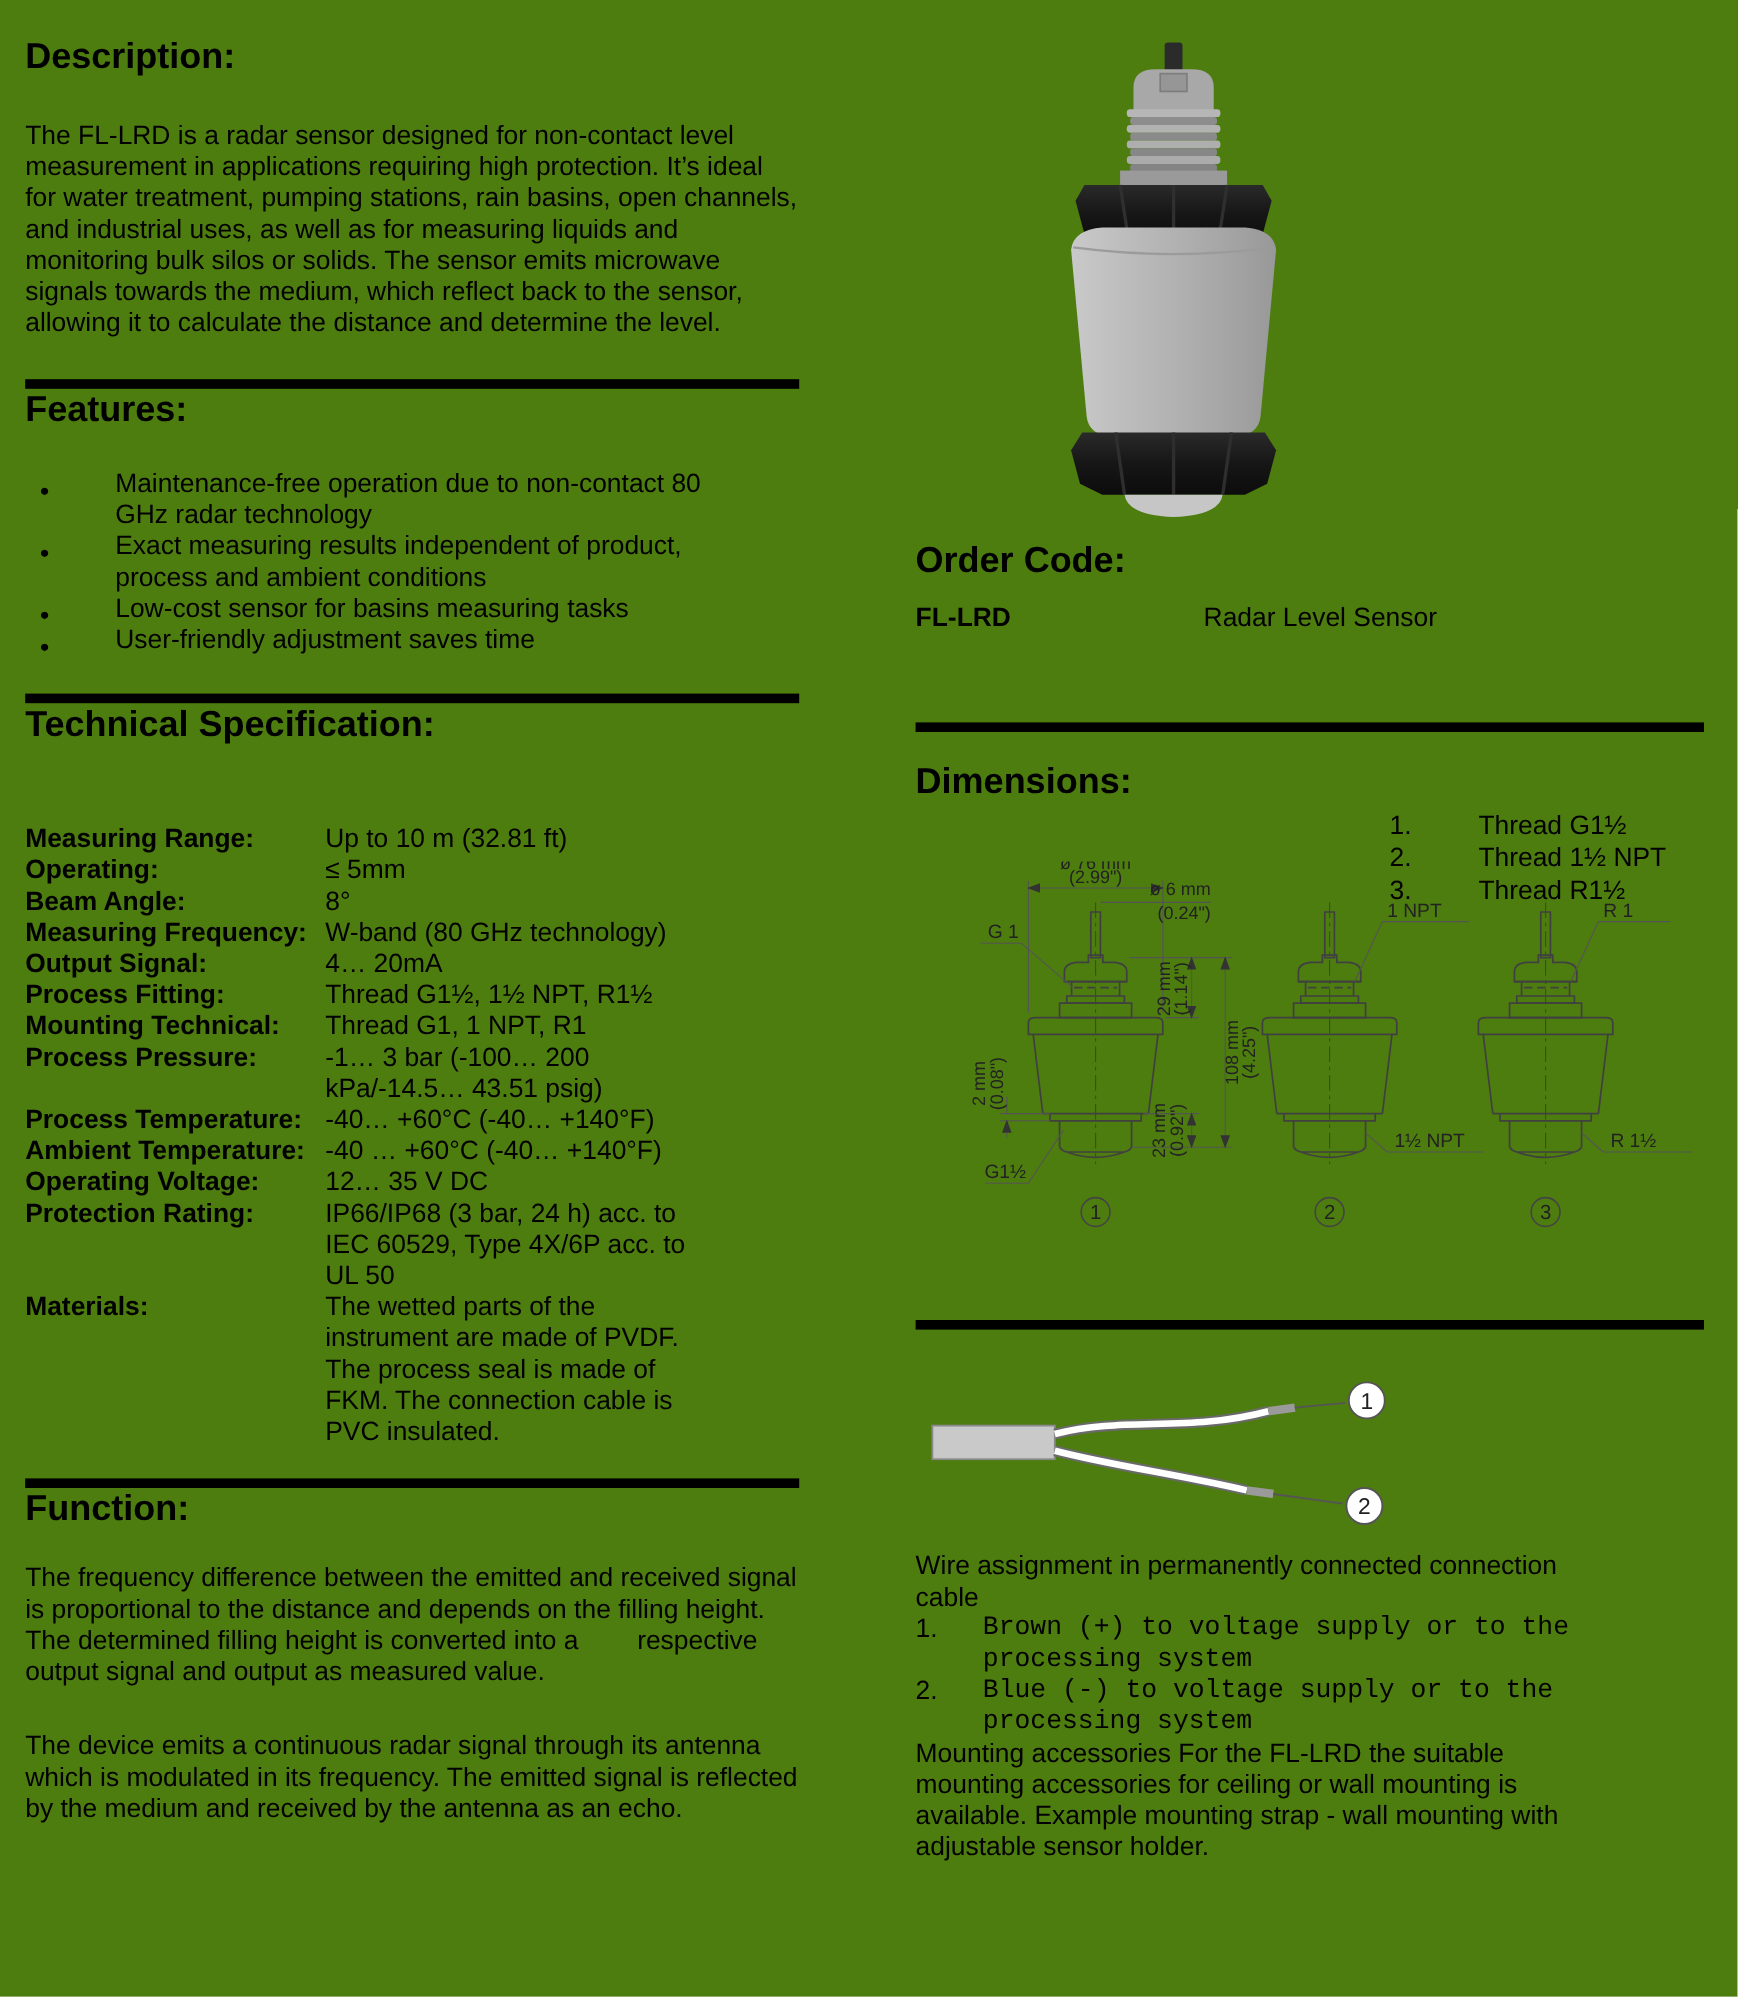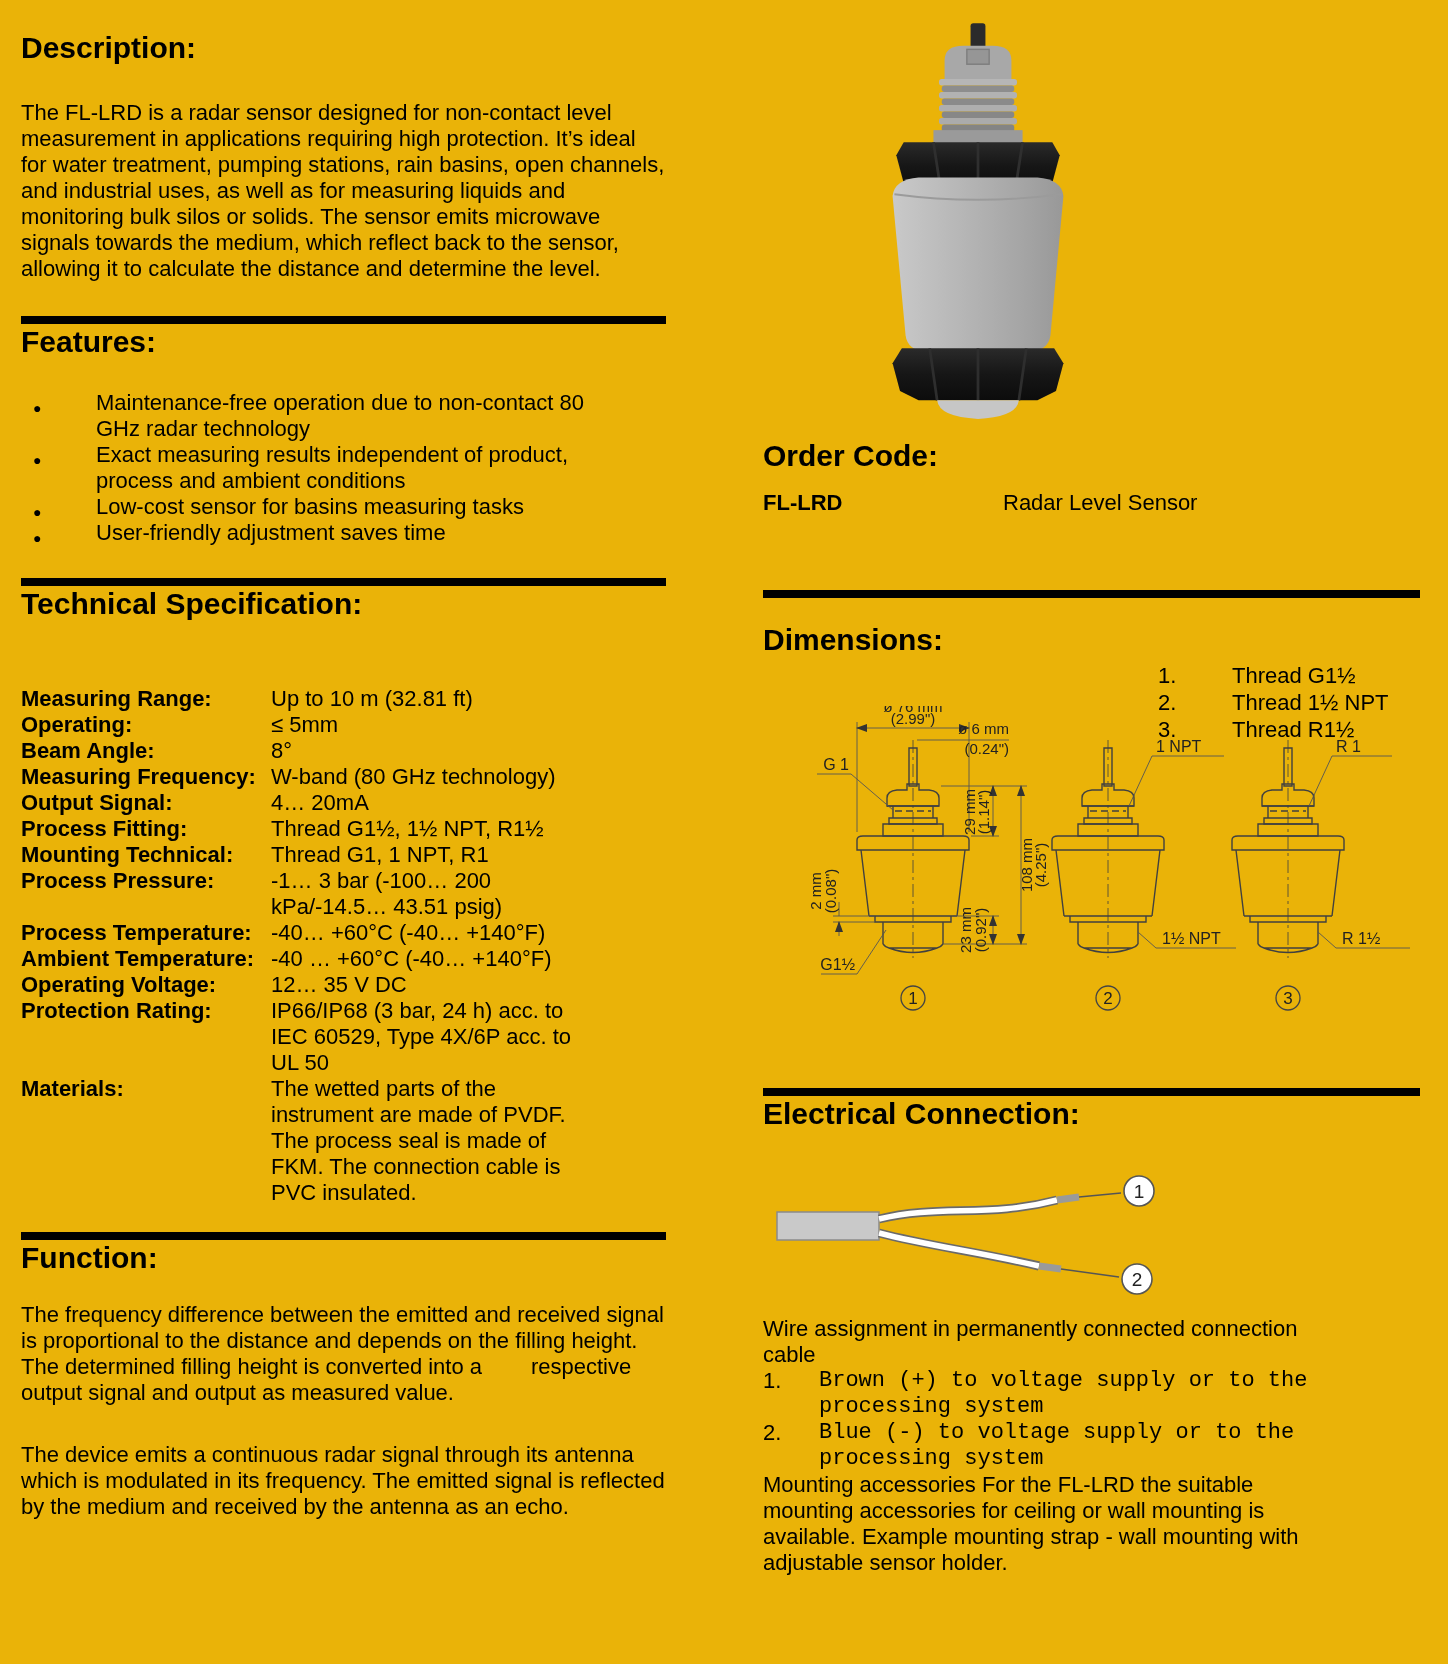--- a/index.html
+++ b/index.html
@@ -1,16 +1,16 @@
 <!DOCTYPE html>
 <html><head>
 <meta charset="utf-8">
 <style>
   html,body{margin:0;padding:0;background:#ffffff;}
-  .page{position:relative;width:1448px;height:1664px;background:#eab308;overflow:hidden;
+  .page{position:relative;width:1448px;height:1664px;background:#4d7c0f;overflow:hidden;
         font-family:"Liberation Sans","DejaVu Sans",sans-serif;color:#000;}
   h2.sec{font-size:30px;line-height:36px;font-weight:bold;margin:0;}
   .rule{height:8px;background:#000;width:100%;}
   .body-txt{font-size:22px;line-height:26px;margin:0;}
   .pre{white-space:pre-wrap;}
 
   .col-left{position:absolute;left:21px;top:0;width:645px;}
   .col-left .t1{margin-top:30px;}
   .desc{margin-top:34px;}
   .rule1{margin-top:34px;}
@@ -23,21 +23,21 @@
   .t3{margin-top:26px;}
   .spec{margin-top:64px;}
   .spec-row{display:flex;align-items:flex-start;}
   .spec-label{width:250px;font-weight:bold;font-size:22px;line-height:26px;flex:none;}
   .spec-value{width:315px;font-size:22px;line-height:26px;}
   .rule3{margin-top:26px;}
   .t4{margin-top:24px;}
   .fn1{margin-top:36px;}
   .fn2{margin-top:26px;}
 
-  .col-right{position:absolute;left:763px;top:4px;width:657px;}
+  .col-right{position:absolute;left:763px;top:16px;width:657px;}
   .photo-wrap{margin-top:4px;margin-left:85px;width:260px;height:430px;}
   .t5{margin-top:44px;}
   .order-row{display:flex;margin-top:16px;font-size:22px;line-height:26px;}
   .order-code{width:240px;font-weight:bold;flex:none;}
   .rule4{margin-top:74px;}
   .dims-block{position:relative;margin-top:24px;}
   .dims-legend{position:absolute;left:395px;top:40px;}
   .legend-row{display:flex;font-size:22px;line-height:27px;}
   .legend-row .ln{width:74px;flex:none;}
   svg.drawing{display:block;margin-top:48px;}
@@ -281,21 +281,20 @@
           <text class="lead-txt" x="48" y="4">R 1</text>
           <text class="lead-txt" x="54" y="196">R 1½</text>
           <circle cx="0" cy="250" r="12" fill="none" stroke="#444" stroke-width="1.3"></circle>
           <text class="circ-num" x="0" y="256" text-anchor="middle">3</text>
         </g>
       </svg>
     </div>
 
     <div class="rule rule5"></div>
 
-    <h2 class="sec t6">Electrical Connection:</h2>
 
     <svg class="elec" width="480" height="140" viewBox="0 0 480 140">
       <rect x="8" y="56" width="102" height="28" fill="#c9c9c9" stroke="#8a8a8a" stroke-width="1.5"></rect>
       <g fill="none">
         <path d="M110,63 C170,48 220,62 288,44" stroke="#6a6a6a" stroke-width="9"></path>
         <path d="M110,63 C170,48 220,62 288,44" stroke="#ffffff" stroke-width="5.5"></path>
         <path d="M288,44 L310,41" stroke="#9a9a9a" stroke-width="7"></path>
         <path d="M310,41 L352,37" stroke="#555" stroke-width="1.5"></path>
         <path d="M110,77 C160,90 210,96 270,110" stroke="#6a6a6a" stroke-width="9"></path>
         <path d="M110,77 C160,90 210,96 270,110" stroke="#ffffff" stroke-width="5.5"></path>

